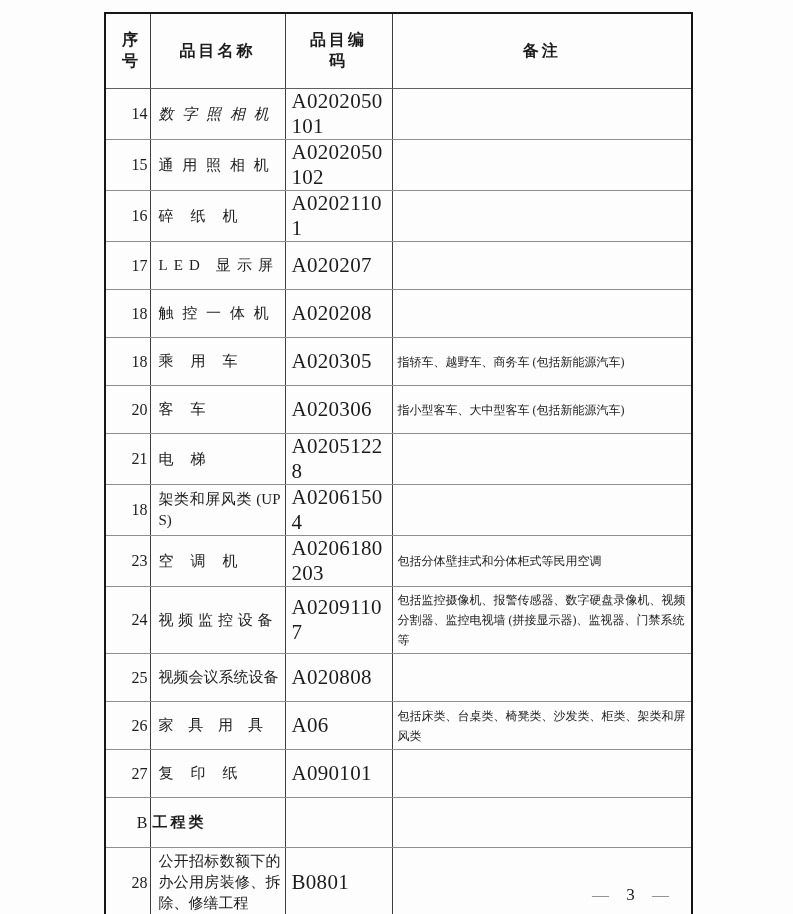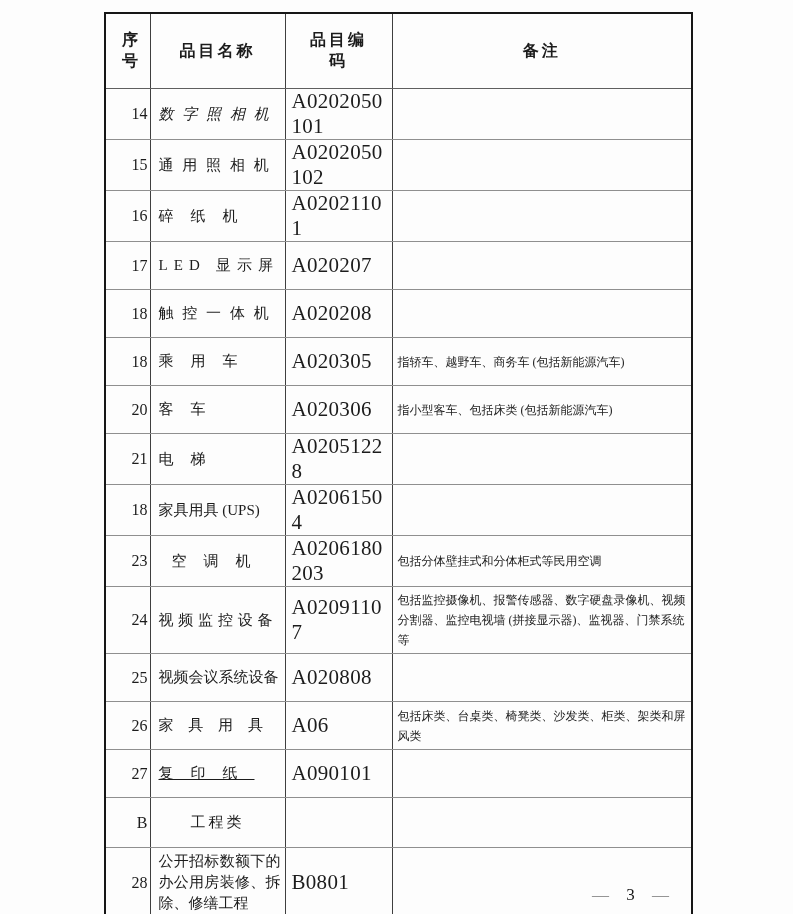--- a/index.html
+++ b/index.html
@@ -66,22 +66,22 @@
     padding: 0 2px 0 6px;
     font-size: 21px;
     letter-spacing: 0.3px;
   }
   td.c-remark {
     padding: 3px 5px;
     font-size: 12px;
     line-height: 20px;
   }
   tr.section td.c-name {
-    text-align: center;
-    font-weight: normal;
+    text-align: left;
+    font-weight: bold;
     letter-spacing: 3px;
     padding: 4px 2px;
   }
   .footer {
     position: absolute;
     left: 104px;
     width: 587px;
     bottom: 9px;
     text-align: right;
     font-size: 17px;
@@ -151,37 +151,37 @@
         <tr>
           <td class="c-no">18</td>
           <td class="c-name" style="letter-spacing: 17px;">乘用车</td>
           <td class="c-code">A020305</td>
           <td class="c-remark">指轿车、越野车、商务车 (包括新能源汽车)</td>
         </tr>
         <tr>
           <td class="c-no">20</td>
           <td class="c-name" style="letter-spacing: 17px;">客车</td>
           <td class="c-code">A020306</td>
-          <td class="c-remark">指小型客车、包括床类 (包括新能源汽车)</td>
+          <td class="c-remark">指小型客车、大中型客车 (包括新能源汽车)</td>
         </tr>
         <tr>
           <td class="c-no">21</td>
           <td class="c-name" style="letter-spacing: 17px;">电梯</td>
           <td class="c-code">A02051228</td>
           <td class="c-remark"></td>
         </tr>
         <tr>
           <td class="c-no">18</td>
-          <td class="c-name justify">家具用具 (UPS)</td>
+          <td class="c-name justify">架类和屏风类 (UPS)</td>
           <td class="c-code">A02061504</td>
           <td class="c-remark"></td>
         </tr>
         <tr>
           <td class="c-no">23</td>
-          <td class="c-name" style="letter-spacing: 17px; text-align: center;">空调机</td>
+          <td class="c-name" style="letter-spacing: 17px;">空调机</td>
           <td class="c-code">A0206180203</td>
           <td class="c-remark">包括分体壁挂式和分体柜式等民用空调</td>
         </tr>
         <tr>
           <td class="c-no">24</td>
           <td class="c-name" style="letter-spacing: 4.8px;">视频监控设备</td>
           <td class="c-code">A02091107</td>
           <td class="c-remark">包括监控摄像机、报警传感器、数字硬盘录像机、视频分割器、监控电视墙 (拼接显示器)、监视器、门禁系统等</td>
         </tr>
         <tr>
@@ -191,21 +191,21 @@
           <td class="c-remark"></td>
         </tr>
         <tr>
           <td class="c-no">26</td>
           <td class="c-name" style="letter-spacing: 14.8px;">家具用具</td>
           <td class="c-code">A06</td>
           <td class="c-remark">包括床类、台桌类、椅凳类、沙发类、柜类、架类和屏风类</td>
         </tr>
         <tr>
           <td class="c-no">27</td>
-          <td class="c-name" style="letter-spacing: 17px; text-decoration: underline;">复印纸</td>
+          <td class="c-name" style="letter-spacing: 17px;">复印纸</td>
           <td class="c-code">A090101</td>
           <td class="c-remark"></td>
         </tr>
         <tr class="section">
           <td class="c-no">B</td>
           <td class="c-name">工程类</td>
           <td class="c-code"></td>
           <td class="c-remark"></td>
         </tr>
         <tr>

